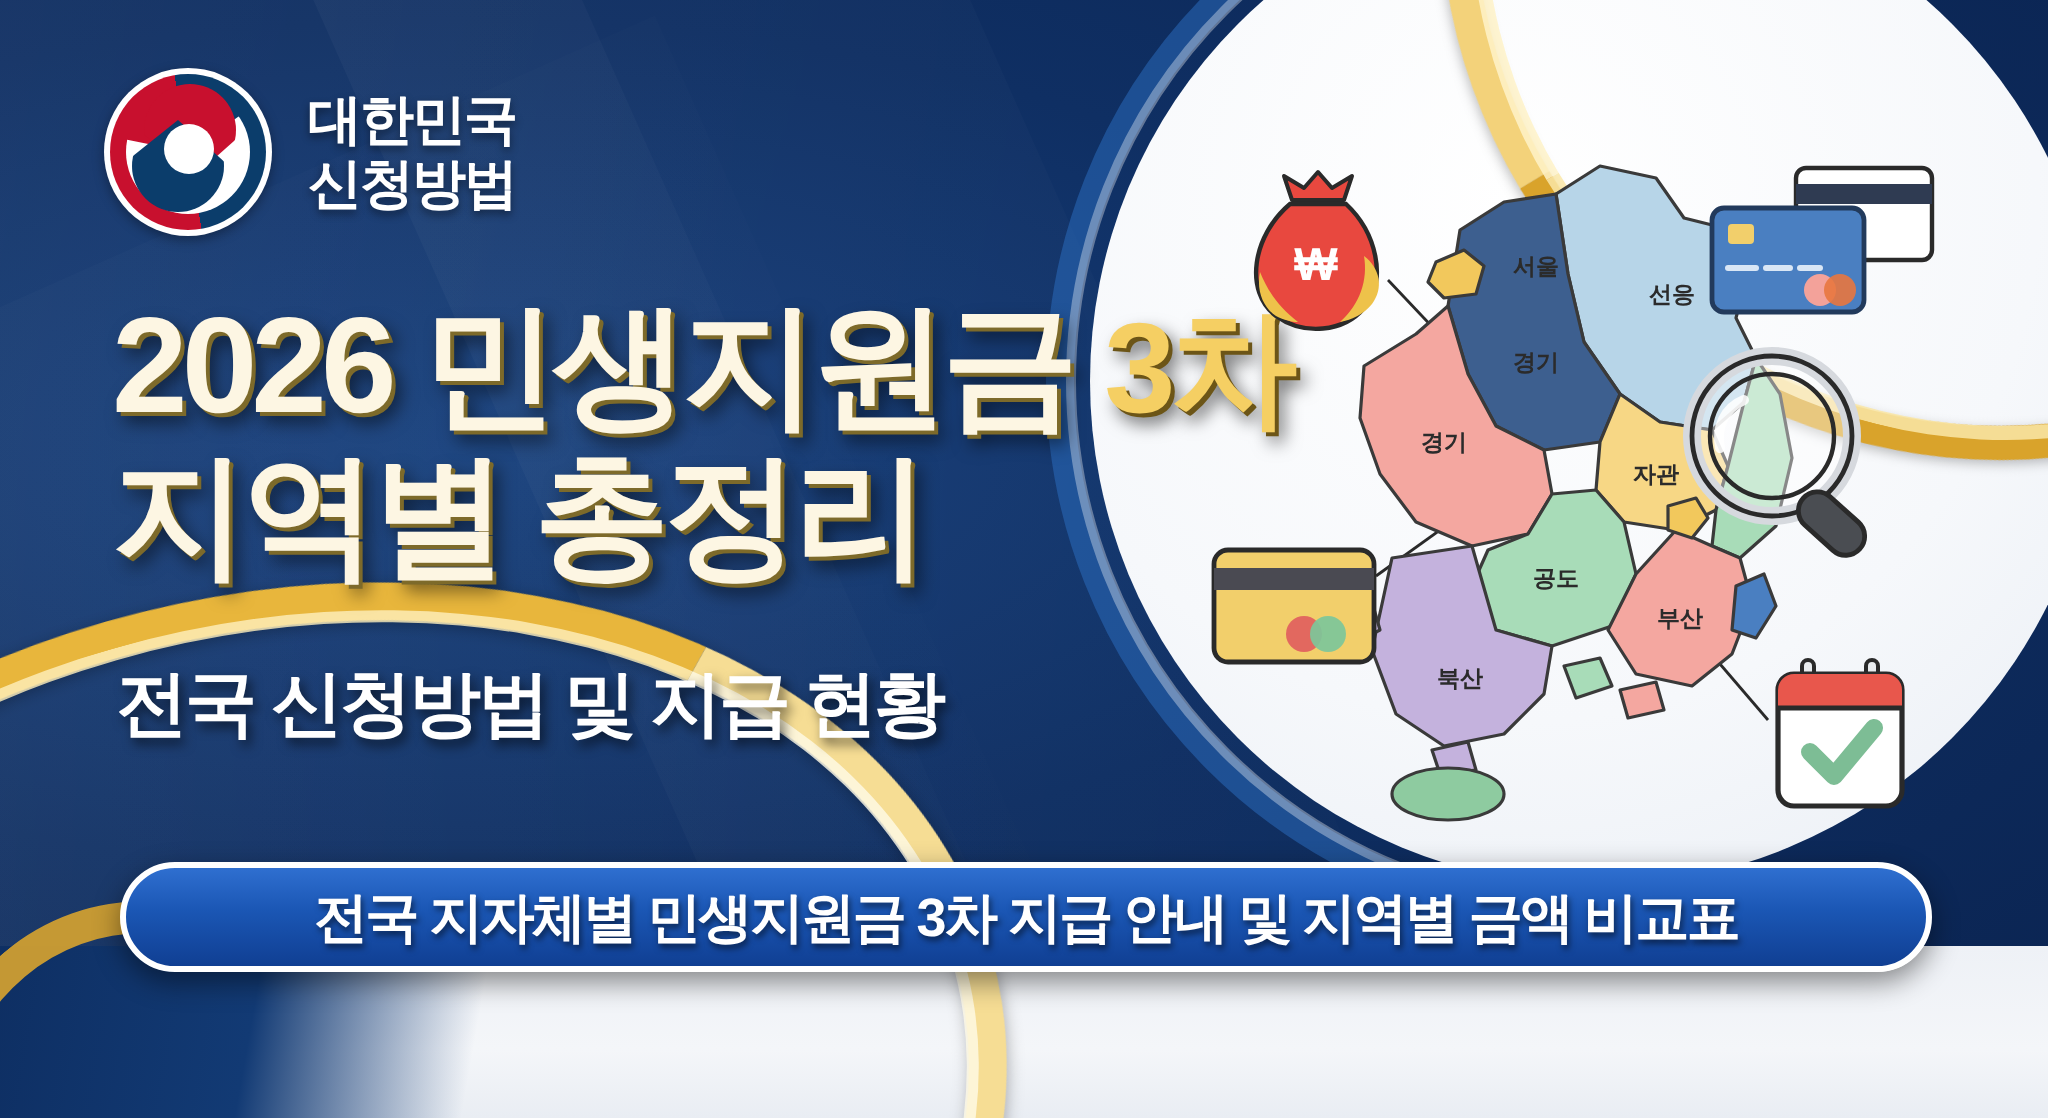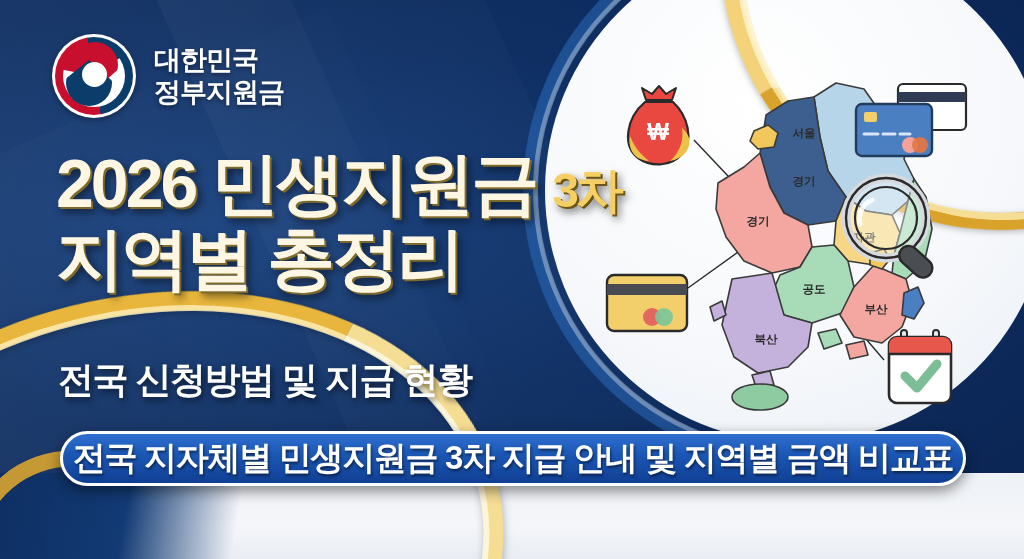--- a/index.html
+++ b/index.html
@@ -155,54 +155,54 @@
   .headline { position:absolute; left:56px; top:148px; width:660px; }
   .hl-line { display:flex; align-items:baseline; gap:16px; white-space:nowrap; }
   .hl-main {
     font-size:68px; font-weight:bold; letter-spacing:-3px; line-height:1.04;
     color:#fdf6e3;
     text-shadow:
       2px 2px 0 #7d6a2a,
       4px 5px 9px rgba(0,0,0,.55);
   }
   .hl-gold {
-    font-size:48px; font-weight:bold; letter-spacing:-3px; line-height:1.04;
+    font-size:64px; font-weight:bold; letter-spacing:-3px; line-height:1.04;
     color:#f5cf63;
     text-shadow:
       2px 2px 0 #6c5517,
       4px 5px 9px rgba(0,0,0,.6);
   }
   .hl-line2 { margin-top:4px; }
   .subtitle {
-    position:absolute; left:58px; top:356px;
+    position:absolute; left:58px; top:328px;
     font-size:36px; font-weight:bold; color:#ffffff; letter-spacing:-1.5px;
     text-shadow:2px 3px 6px rgba(0,0,0,.6);
     white-space:nowrap;
     text-align:right;
   }
 
   
   .banner {
     position:absolute; left:60px; top:431px;
     width:906px; height:55px;
     border-radius:30px;
     background:linear-gradient(180deg,#2f6fd0 0%, #1b57b5 42%, #103f93 100%);
     border:3px solid #ffffff;
     box-shadow:0 5px 14px rgba(0,0,0,.45);
     display:flex; align-items:center; justify-content:center;
   }
   .banner span {
-    color:#ffffff; font-size:33px; font-weight:bold; letter-spacing:-1.3px;
+    color:#ffffff; font-size:27px; font-weight:bold; letter-spacing:-1.3px;
     text-shadow:1px 2px 3px rgba(0,0,0,.55);
     white-space:nowrap;
     text-align:center;
   }
 
   
-  .map-wrap { position:absolute; left:696px; top:75px; width:270px; height:330px; }
+  .map-wrap { position:absolute; left:660px; top:75px; width:270px; height:330px; }
   .map-wrap svg { width:100%; height:100%; overflow:visible; }
   .rlabel {
     font-family:"Liberation Sans", sans-serif;
     font-size:11.5px; font-weight:bold; fill:#2b2b2b;
   }
 
   
   .icon { position:absolute; }
   .moneybag { left:620px; top:84px; width:78px; height:84px; }
   .cards-tr  { left:852px; top:82px; width:120px; height:82px; }
@@ -237,21 +237,21 @@
   <div class="logo-row">
     <div class="taegeuk">
       <div class="outer"></div>
       <div class="swirl-w"></div>
       <div class="red-hook"></div>
       <div class="blue-hook"></div>
       <div class="core"></div>
     </div>
     <div class="logo-text">
       <span>대한민국</span>
-      <span>정부지원금</span>
+      <span>신청방법</span>
     </div>
   </div>
 
   <div class="headline">
     <div class="hl-line">
       <span class="hl-main">2026 민생지원금</span>
       <span class="hl-gold">3차</span>
     </div>
     <div class="hl-line hl-line2">
       <span class="hl-main">지역별 총정리</span>

